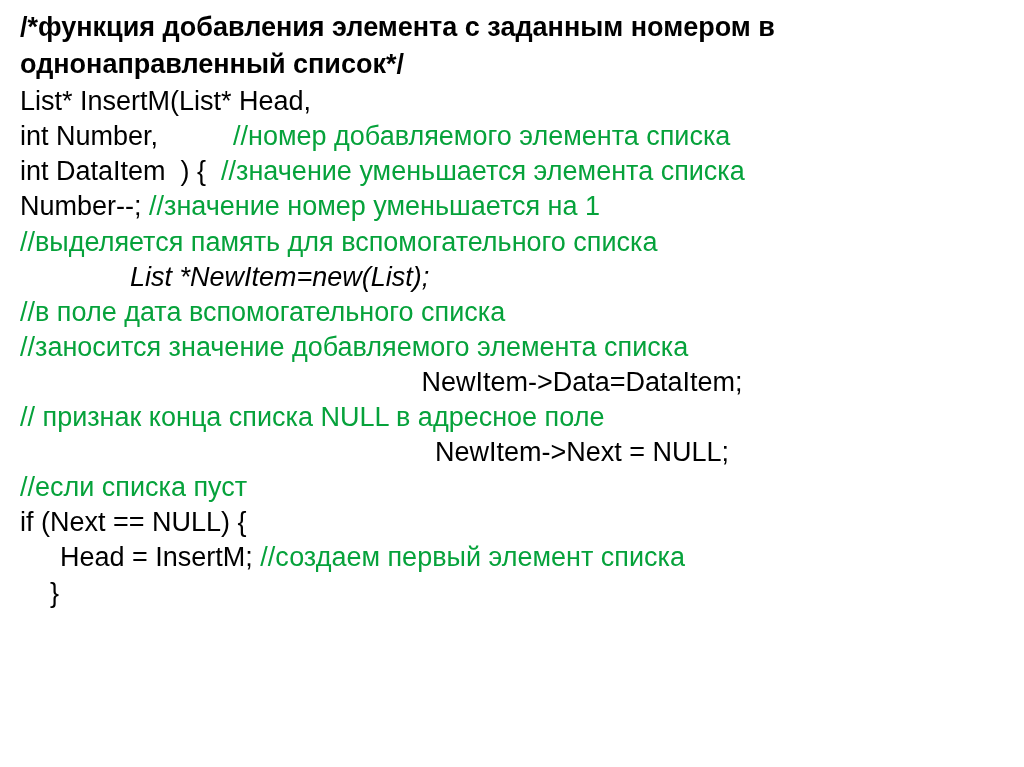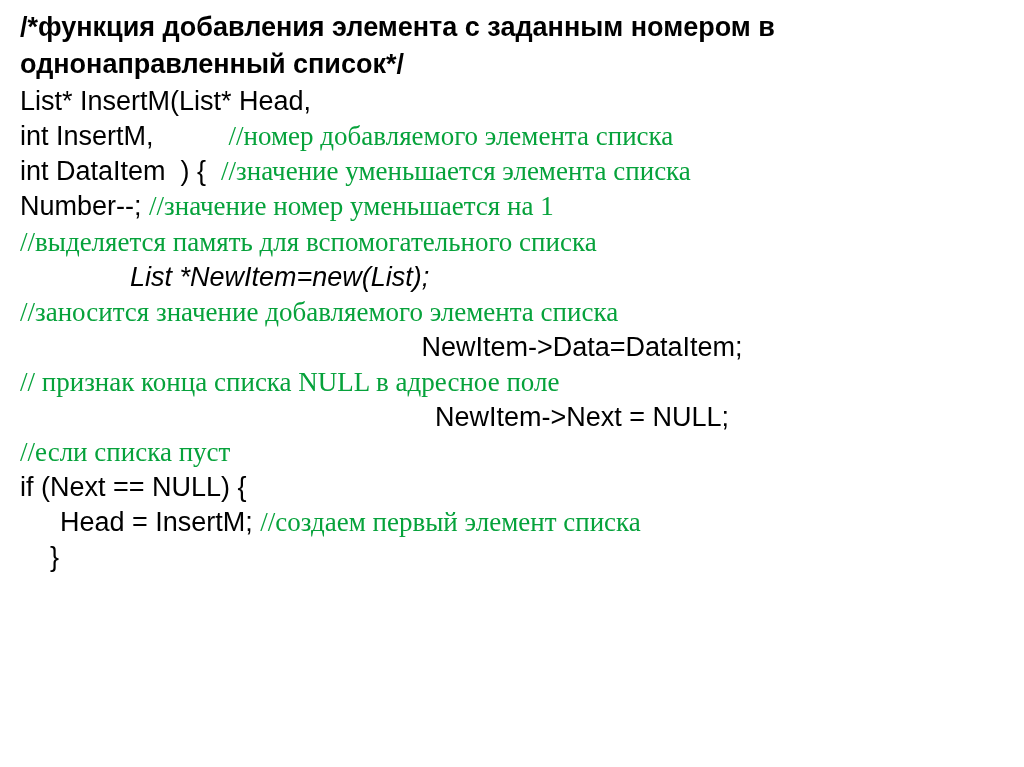--- a/index.html
+++ b/index.html
@@ -17,43 +17,43 @@
     font-weight: bold;
     color: #000000;
     margin-bottom: 2px;
   }
   .code {
     text-align: left;
     color: #000000;
   }
   .green {
     color: #06a23b;
-    font-family: Liberation Serif, serif;
   }
   .line {
     white-space: pre-wrap;
   }
   .indent1 { padding-left: 110px; font-style: italic; }
   .indent2 { padding-left: 140px; text-align: center; }
   .indent-sm { padding-left: 40px; }
   .indent-xs { padding-left: 30px; }
 </style>
 </head>
 <body>
 
 <div class="title">/*функция добавления элемента с заданным номером в</div>
 <div class="title">однонаправленный список*/</div>
 
 <div class="code">
   <div class="line">List* InsertM(List* Head,</div>
-  <div class="line"><span>int InsertM,          </span><span class="green">//номер добавляемого элемента списка</span></div>
+  <div class="line"><span>int Number,          </span><span class="green">//номер добавляемого элемента списка</span></div>
   <div class="line"><span>int DataItem  ) {  </span><span class="green">//значение уменьшается элемента списка</span></div>
   <div class="line"><span>Number--; </span><span class="green">//значение номер уменьшается на 1</span></div>
   <div class="line green">//выделяется память для вспомогательного списка</div>
   <div class="line indent1">List *NewItem=new(List);</div>
+  <div class="line green">//в поле дата вспомогательного списка</div>
   <div class="line green">//заносится значение добавляемого элемента списка</div>
   <div class="line indent2">NewItem-&gt;Data=DataItem;</div>
   <div class="line green">// признак конца списка NULL в адресное поле</div>
   <div class="line indent2">NewItem-&gt;Next = NULL;</div>
   <div class="line green">//если списка пуст</div>
   <div class="line">if (Next == NULL) {</div>
   <div class="line indent-sm"><span>Head = InsertM; </span><span class="green">//создаем первый элемент списка</span></div>
   <div class="line indent-xs">}</div>
 </div>
 

